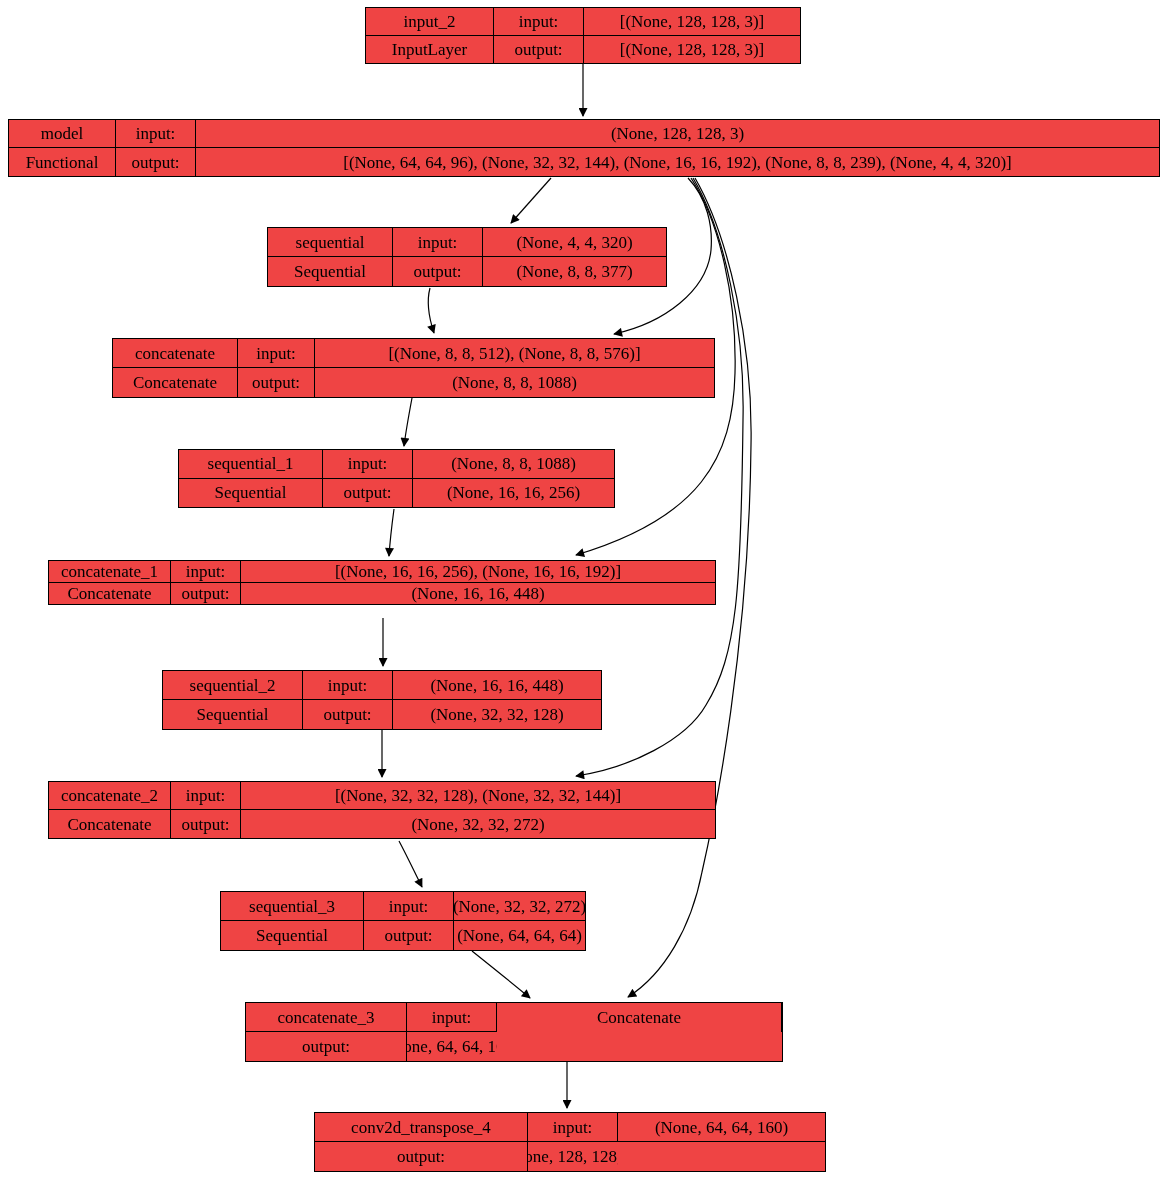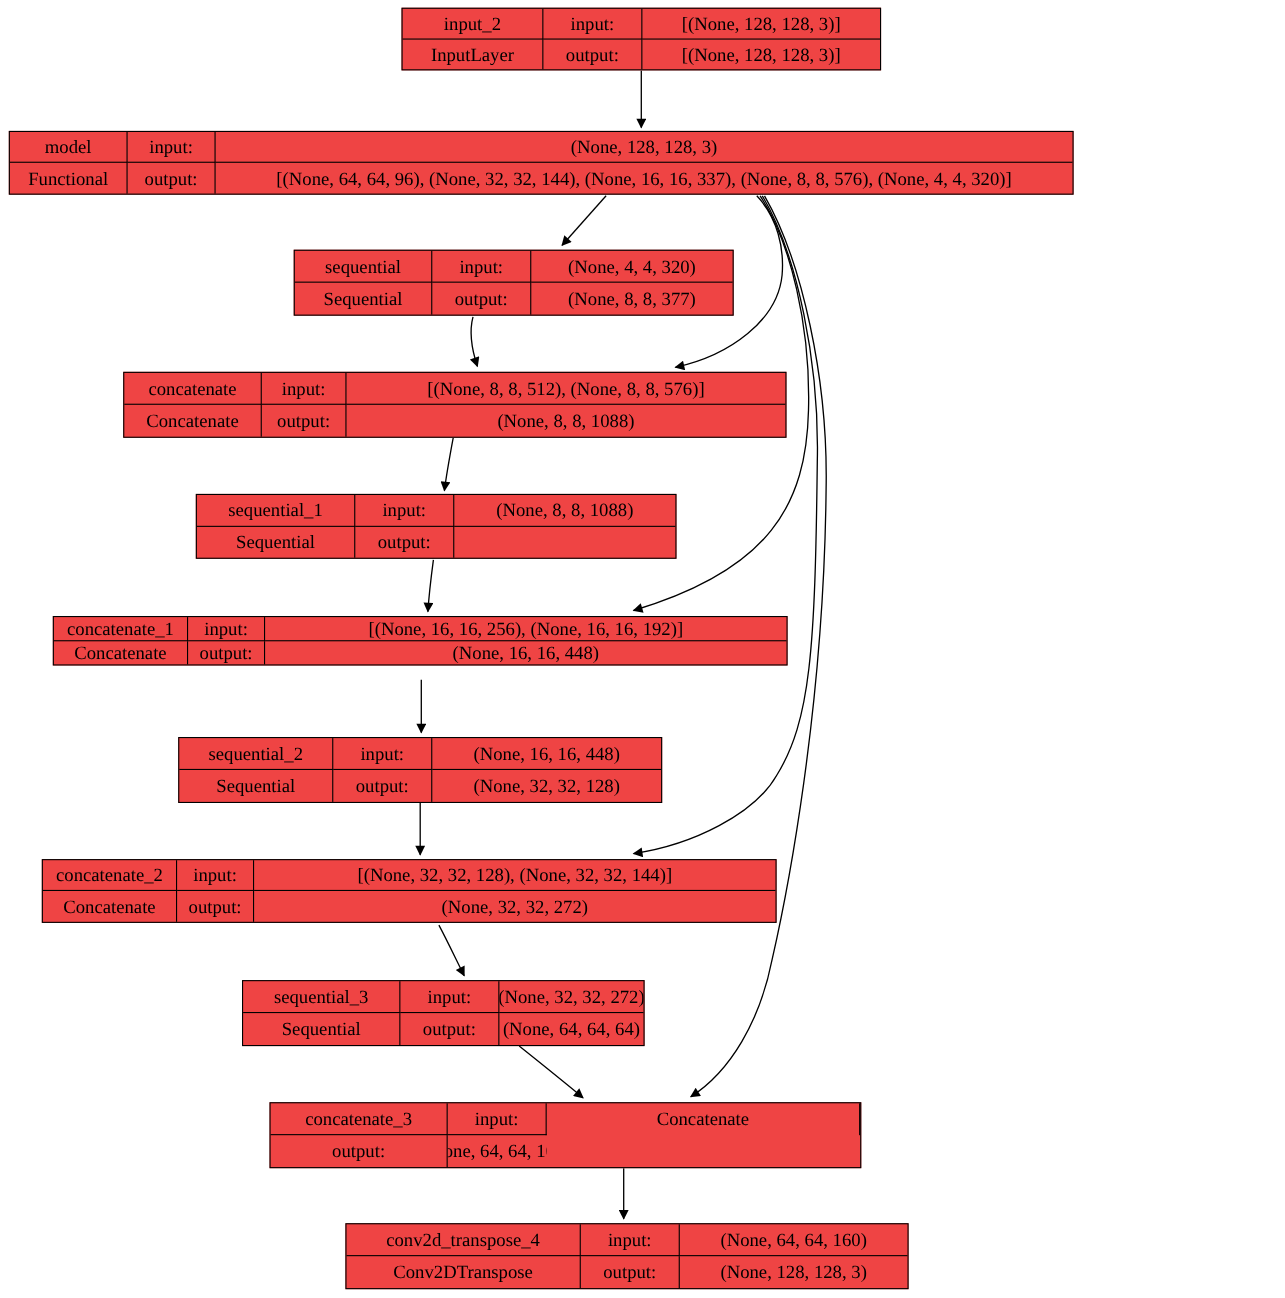--- a/index.html
+++ b/index.html
@@ -65,27 +65,27 @@
 
   <div class="node" style="left:365px;top:7px;width:436px;height:57px;--c1:128px;--c2:90px">
     <div class="cell r1 c1">input_2</div>
     <div class="cell r1 c2">input:</div>
     <div class="cell r1 c3">[(None, 128, 128, 3)]</div>
     <div class="cell r2 c1">InputLayer</div>
     <div class="cell r2 c2">output:</div>
     <div class="cell r2 c3">[(None, 128, 128, 3)]</div>
   </div>
 
-  <div class="node" style="left:8px;top:119px;width:968px;height:58px;--c1:107px;--c2:80px">
+  <div class="node" style="left:8px;top:119px;width:1152px;height:58px;--c1:107px;--c2:80px">
     <div class="cell r1 c1">model</div>
     <div class="cell r1 c2">input:</div>
     <div class="cell r1 c3">(None, 128, 128, 3)</div>
     <div class="cell r2 c1">Functional</div>
     <div class="cell r2 c2">output:</div>
-    <div class="cell r2 c3">[(None, 64, 64, 96), (None, 32, 32, 144), (None, 16, 16, 337), (None, 8, 8, 576), (None, 4, 4, 320)]</div>
+    <div class="cell r2 c3">[(None, 64, 64, 96), (None, 32, 32, 144), (None, 16, 16, 192), (None, 8, 8, 239), (None, 4, 4, 320)]</div>
   </div>
 
   <div class="node" style="left:267px;top:227px;width:400px;height:60px;--c1:125px;--c2:90px">
     <div class="cell r1 c1">sequential</div>
     <div class="cell r1 c2">input:</div>
     <div class="cell r1 c3">(None, 4, 4, 320)</div>
     <div class="cell r2 c1">Sequential</div>
     <div class="cell r2 c2">output:</div>
     <div class="cell r2 c3">(None, 8, 8, 377)</div>
   </div>
@@ -98,41 +98,42 @@
     <div class="cell r2 c2">output:</div>
     <div class="cell r2 c3">(None, 8, 8, 1088)</div>
   </div>
 
   <div class="node" style="left:178px;top:449px;width:437px;height:59px;--c1:144px;--c2:90px">
     <div class="cell r1 c1">sequential_1</div>
     <div class="cell r1 c2">input:</div>
     <div class="cell r1 c3">(None, 8, 8, 1088)</div>
     <div class="cell r2 c1">Sequential</div>
     <div class="cell r2 c2">output:</div>
+    <div class="cell r2 c3">(None, 16, 16, 256)</div>
   </div>
 
   <div class="node" style="left:48px;top:560px;width:668px;height:45px;--c1:122px;--c2:70px">
     <div class="cell r1 c1">concatenate_1</div>
     <div class="cell r1 c2">input:</div>
     <div class="cell r1 c3">[(None, 16, 16, 256), (None, 16, 16, 192)]</div>
     <div class="cell r2 c1">Concatenate</div>
     <div class="cell r2 c2">output:</div>
     <div class="cell r2 c3">(None, 16, 16, 448)</div>
   </div>
 
   <div class="node" style="left:162px;top:670px;width:440px;height:60px;--c1:140px;--c2:90px">
     <div class="cell r1 c1">sequential_2</div>
     <div class="cell r1 c2">input:</div>
     <div class="cell r1 c3">(None, 16, 16, 448)</div>
     <div class="cell r2 c1">Sequential</div>
     <div class="cell r2 c2">output:</div>
     <div class="cell r2 c3">(None, 32, 32, 128)</div>
   </div>
 
-  <div class="node" style="left:38px;top:781px;width:668px;height:58px;--c1:122px;--c2:70px">
+  <div class="node" style="left:48px;top:781px;width:668px;height:58px;--c1:122px;--c2:70px">
     <div class="cell r1 c1">concatenate_2</div>
     <div class="cell r1 c2">input:</div>
     <div class="cell r1 c3">[(None, 32, 32, 128), (None, 32, 32, 144)]</div>
     <div class="cell r2 c1">Concatenate</div>
     <div class="cell r2 c2">output:</div>
     <div class="cell r2 c3">(None, 32, 32, 272)</div>
   </div>
 
   <div class="node" style="left:220px;top:891px;width:366px;height:60px;--c1:143px;--c2:90px">
     <div class="cell r1 c1">sequential_3</div>
@@ -148,18 +149,17 @@
     <div class="cell r1 c2">input:</div>
     <div class="cell r2 c1">Concatenate</div>
     <div class="cell r2 c2">output:</div>
     <div class="cell r2 c3">(None, 64, 64, 160)</div>
   </div>
 
   <div class="node" style="left:314px;top:1112px;width:512px;height:60px;--c1:213px;--c2:90px">
     <div class="cell r1 c1">conv2d_transpose_4</div>
     <div class="cell r1 c2">input:</div>
     <div class="cell r1 c3">(None, 64, 64, 160)</div>
-    <div class="cell r2 c1">Conv2DTranspose</div>
     <div class="cell r2 c2">output:</div>
     <div class="cell r2 c3">(None, 128, 128, 3)</div>
   </div>
 
 </div>
 
 </body></html>

